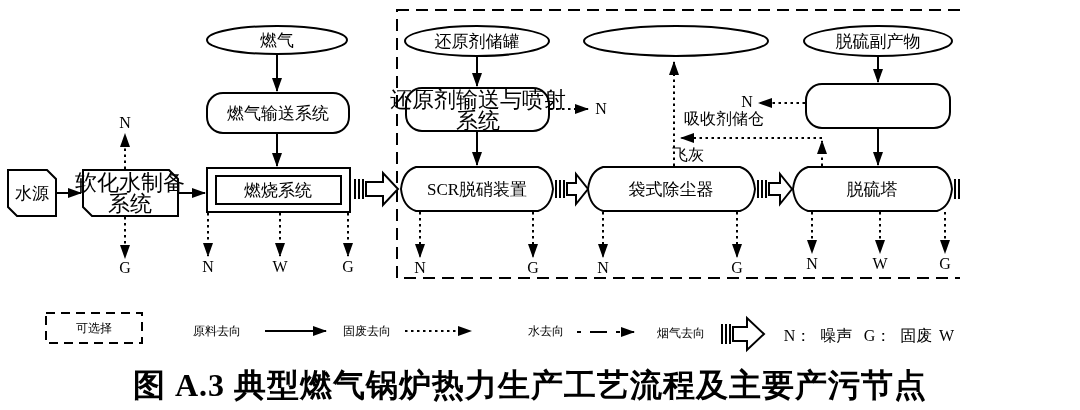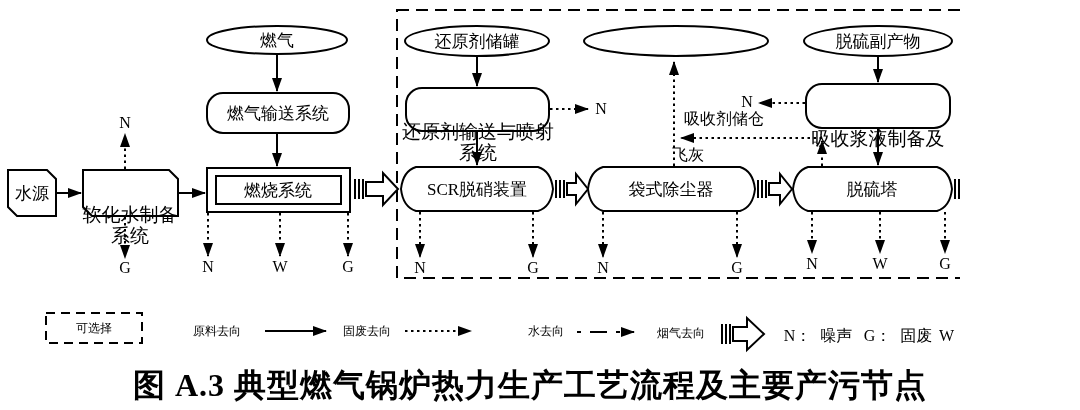--- a/index.html
+++ b/index.html
@@ -3,21 +3,21 @@
 <meta charset="utf-8">
 <style>
   html,body{margin:0;padding:0;background:#fff;}
   #stage{position:relative;width:960px;height:410px;background:#fff;overflow:hidden;
          font-family:"Liberation Serif","DejaVu Serif",serif;color:#000;}
   #wires{position:absolute;left:0;top:0;}
   .lbl{position:absolute;transform:translate(-50%,-50%);white-space:nowrap;text-align:center;
        font-family:"Liberation Serif","DejaVu Serif",serif;color:#000;}
   .cn{font-size:17px;}
   .cn-s{font-size:16px;}
-  .two{line-height:21px;font-size:19px;margin-top:32px;}
+  .two{line-height:21px;font-size:22px;}
   .mk{font-size:16px;}
   .lg{font-size:12px;}
   .kv{display:flex;align-items:center;font-size:16px;}
   .kv .k{margin-right:9px;}
   .caption{font-size:32px;font-weight:bold;letter-spacing:1px;}
 </style>
 </head>
 <body>
 
 <div id="stage">
@@ -126,21 +126,20 @@
   <div class="lbl cn" style="left:278px;top:190px">燃烧系统</div>
   <div class="lbl cn" style="left:477px;top:41px">还原剂储罐</div>
   <div class="lbl two" style="left:478px;top:110px">
     <div>还原剂输送与喷射</div>
     <div>系统</div>
   </div>
   <div class="lbl cn" style="left:477px;top:189px">SCR脱硝装置</div>
   <div class="lbl cn" style="left:671px;top:189px">袋式除尘器</div>
   <div class="lbl cn" style="left:878px;top:41px">脱硫副产物</div>
   <div class="lbl two" style="left:878px;top:106px">
-    <div>吸收浆液制备及</div>
   </div>
   <div class="lbl cn" style="left:872px;top:189px">脱硫塔</div>
   <div class="lbl cn" style="left:1038px;top:190px">烟囱</div>
 
   <div class="lbl cn-s" style="left:688px;top:155px">飞灰</div>
   <div class="lbl cn-s" style="left:724px;top:119px">吸收剂储仓</div>
 
   <div class="lbl mk" style="left:125px;top:123px">N</div>
   <div class="lbl mk" style="left:125px;top:268px">G</div>
   <div class="lbl mk" style="left:208px;top:267px">N</div>

